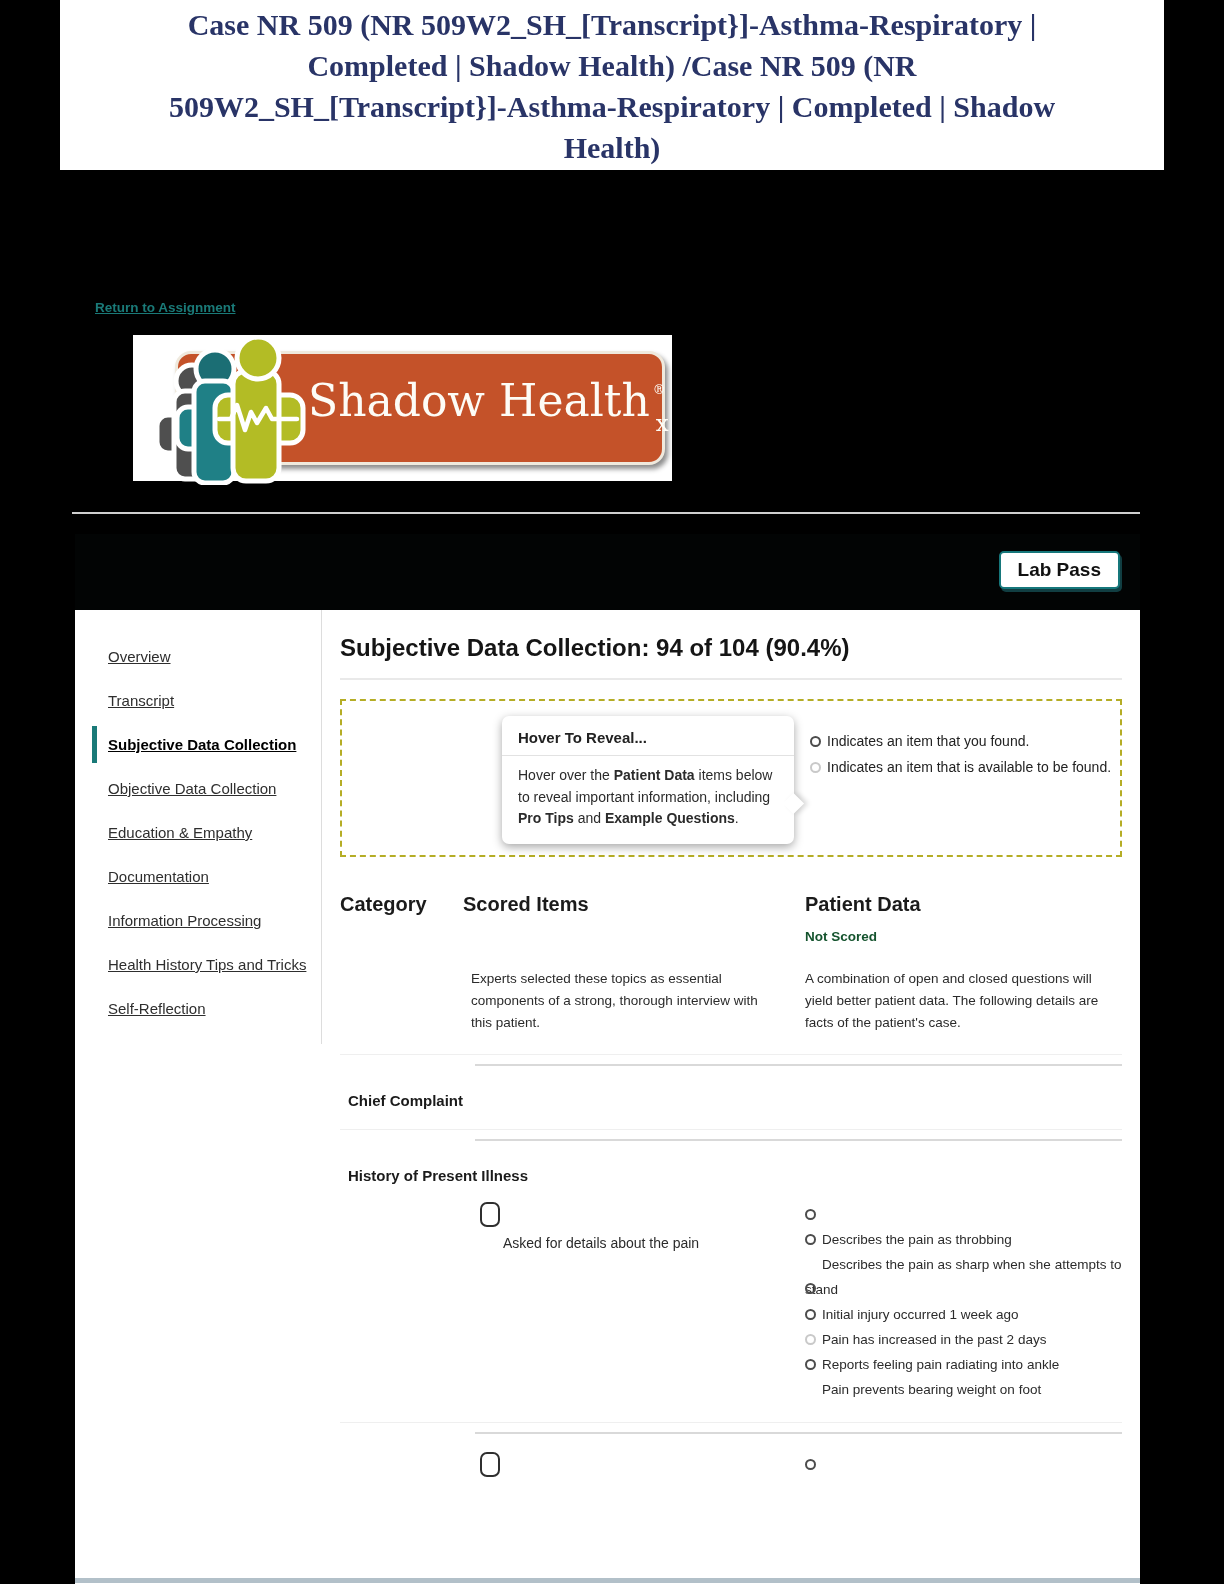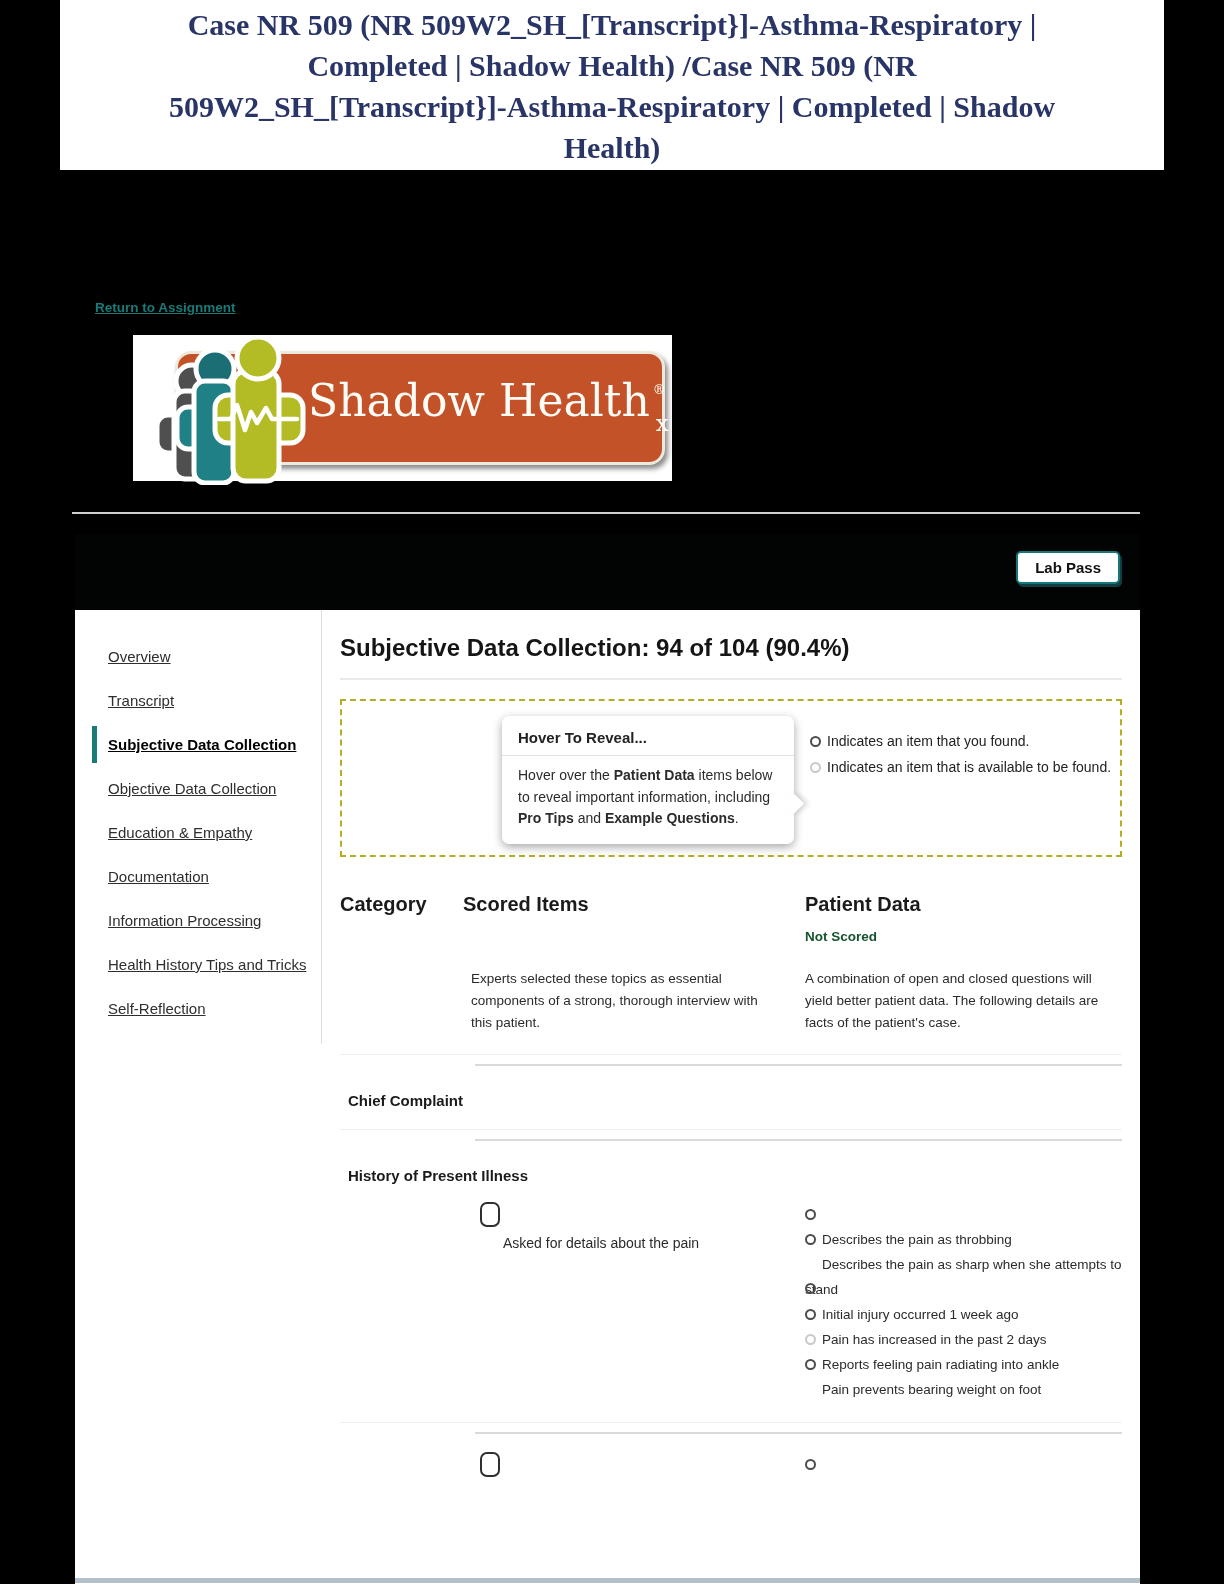--- a/index.html
+++ b/index.html
@@ -23,21 +23,21 @@
   .logo-figures { position:absolute; left:4px; top:0; }
   .logo-text { position:absolute; left:175px; top:40px; color:#fdfcf6; font-family:"DejaVu Serif", serif;
                font-size:44px; white-space:nowrap; }
   .logo-text .reg { position:relative; top:-22px; font-size:13px; margin-left:3px; }
   .logo-text .rx  { position:relative; top:15px; left:-10px; font-size:23px; }
 
   
   .top-rule { position:absolute; left:72px; top:512px; width:1068px; height:2px; background:#cfcfcf; }
   .appbar { position:absolute; left:75px; top:534px; width:1065px; height:76px; background:#020404; }
   .lab-pass { position:absolute; right:20px; top:17px; background:#fff; color:#111; font-weight:bold;
-              font-size:15px; padding:6px 17px; border:2px solid #16777b; border-radius:5px;
+              font-size:19px; padding:6px 17px; border:2px solid #16777b; border-radius:5px;
               box-shadow:2px 3px 0 #113e42; cursor:pointer; font-family:"Liberation Sans",sans-serif; }
 
   
   .content { position:absolute; left:75px; top:610px; width:1065px; height:974px; background:#fff; overflow:hidden; }
 
   
   .sidebar { position:absolute; left:0; top:0; width:247px; height:434px; border-right:1px solid #ddd; padding-top:38px; }
   .side-item { position:relative; margin:0 0 27px 33px; font-size:15px; line-height:17px; color:#2e2e2e;
                text-decoration:underline; cursor:pointer; display:block; width:fit-content; }
   .side-item.active { font-weight:bold; color:#000; }

